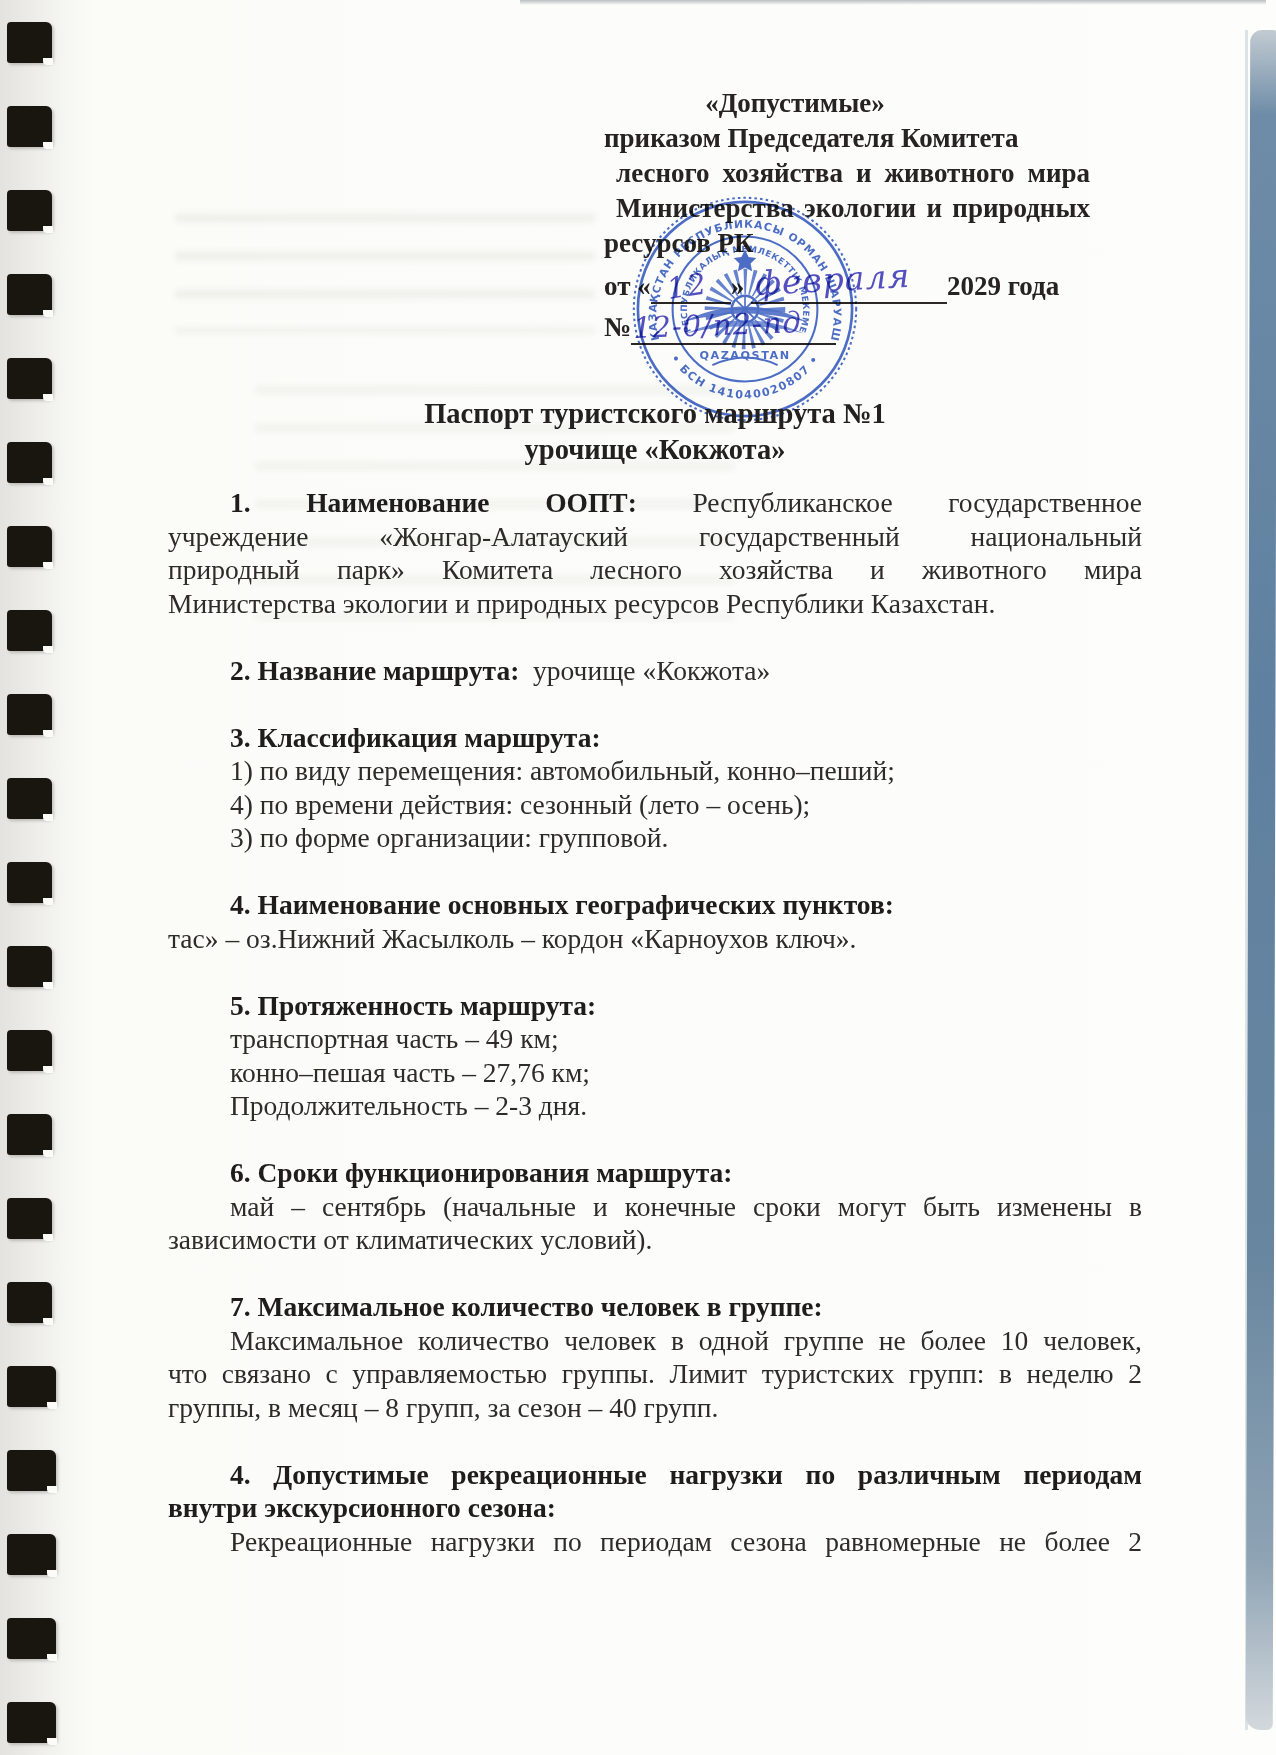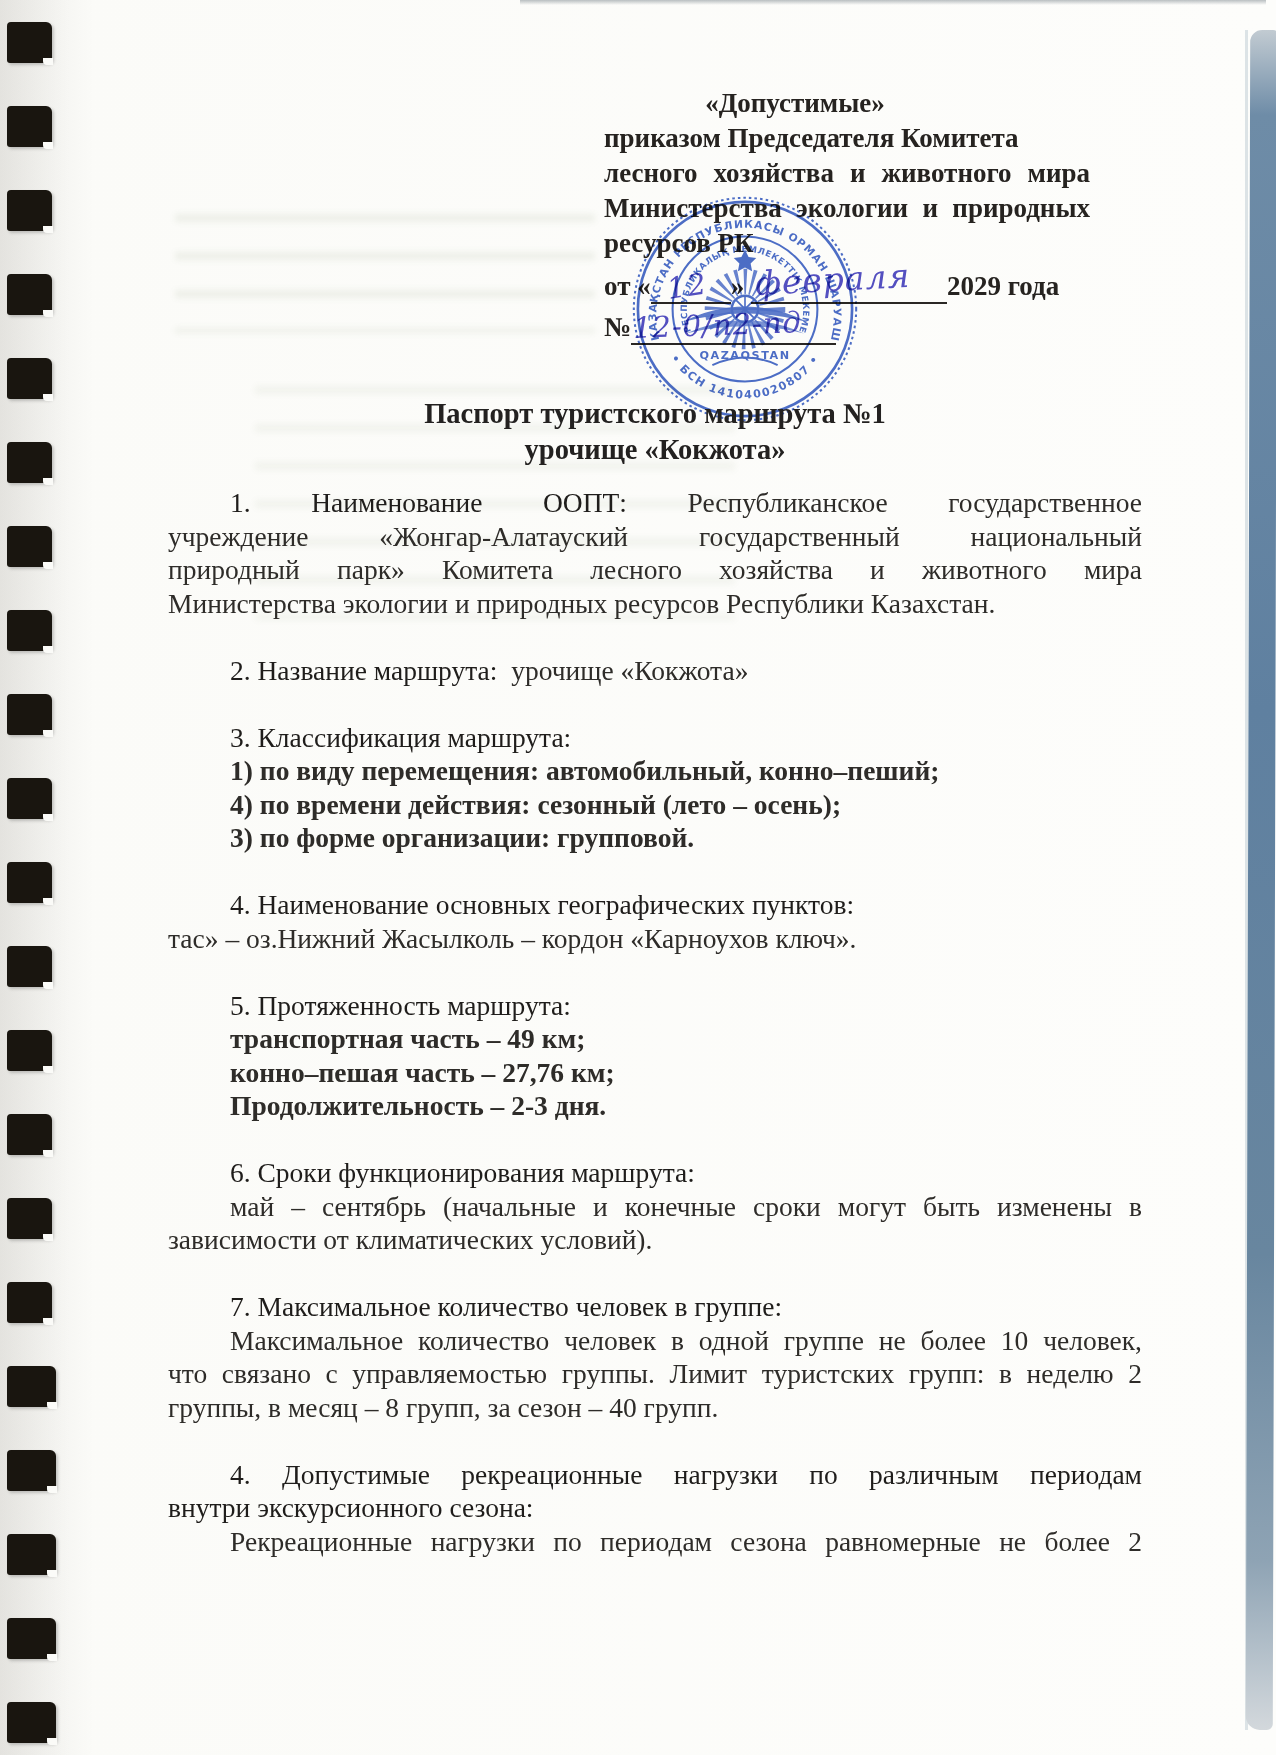--- a/index.html
+++ b/index.html
@@ -34,21 +34,21 @@
     background:repeating-linear-gradient(180deg,transparent 0 16px,#75885f 16px 24px,transparent 24px 38px);}
   .bleed-a{left:175px;top:198px;width:420px;height:135px;}
   .bleed-b{left:255px;top:370px;width:480px;height:250px;opacity:.07;}
 
   
   .approval{
     position:absolute;left:604px;top:86px;width:486px;
     font-weight:bold;font-size:27px;line-height:35px;color:#262320;
   }
   .approval .c{width:382px;text-align:center;}
-  .approval .j{text-align:justify;text-align-last:justify;}
+  .approval .j{text-align:justify;text-align-last:justify;margin-left:12px;}
   .date-line{margin-top:8px;white-space:nowrap;}
   .no-line{margin-top:6px;}
   .blank{display:inline-block;border-bottom:2px solid #2a2724;height:27px;vertical-align:bottom;position:relative;}
   .b-day{width:80px;}
   .b-month{width:196px;}
   .b-num{width:205px;}
   .hw{
     position:absolute;font-family:"DejaVu Serif",serif;font-style:italic;font-weight:normal;
     color:#5450c4;mix-blend-mode:multiply;white-space:nowrap;
   }
@@ -60,22 +60,22 @@
   .doc-title{
     position:absolute;left:168px;top:396px;width:974px;text-align:center;
     font-weight:bold;font-size:28.5px;line-height:35.5px;color:#232120;
   }
   
   .body-text{position:absolute;left:168px;top:486px;width:974px;font-size:27.5px;line-height:33.5px;}
   .sec{margin-top:33.5px;}
   .sec:first-child{margin-top:0;}
   .lj{text-align:justify;text-align-last:justify;}
   .ind{text-indent:62px;}
-  .itm{padding-left:62px;font-weight:bold;}
-  .bh{font-weight:normal;color:#1f1d1b;}
+  .itm{padding-left:62px;}
+  .bh{font-weight:bold;color:#1f1d1b;}
 
   
   .stamp{position:absolute;left:592px;top:156px;width:306px;height:306px;
     mix-blend-mode:multiply;opacity:.85;filter:blur(.3px);}
   .stamp text{font-family:"DejaVu Sans",sans-serif;fill:#2d54c0;}
 </style>
 </head>
 <body>
 
 <div class="scan">

